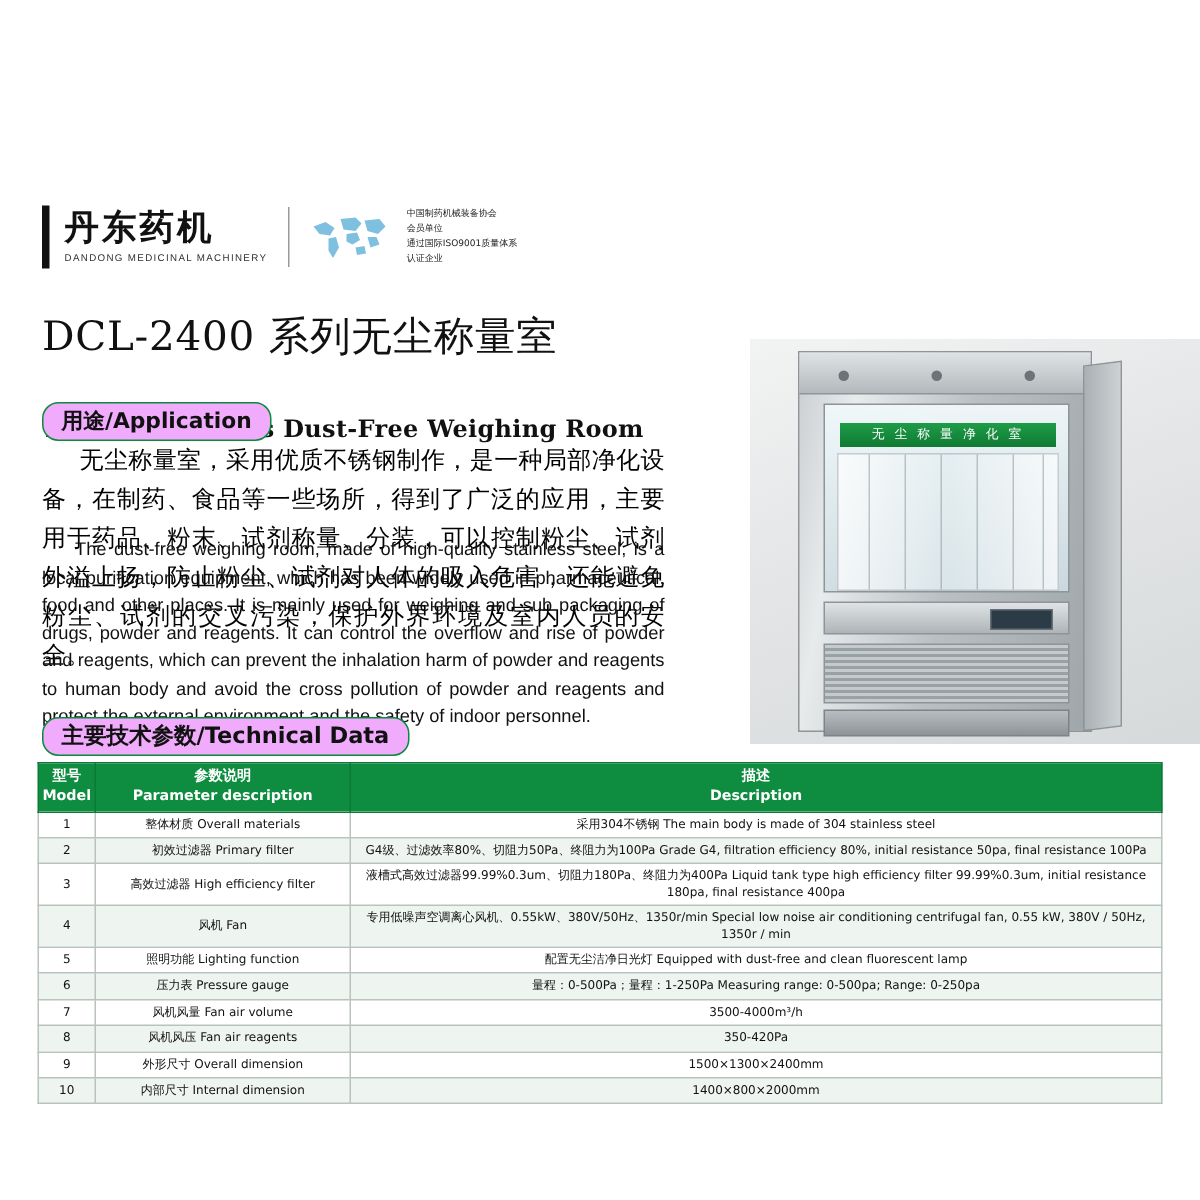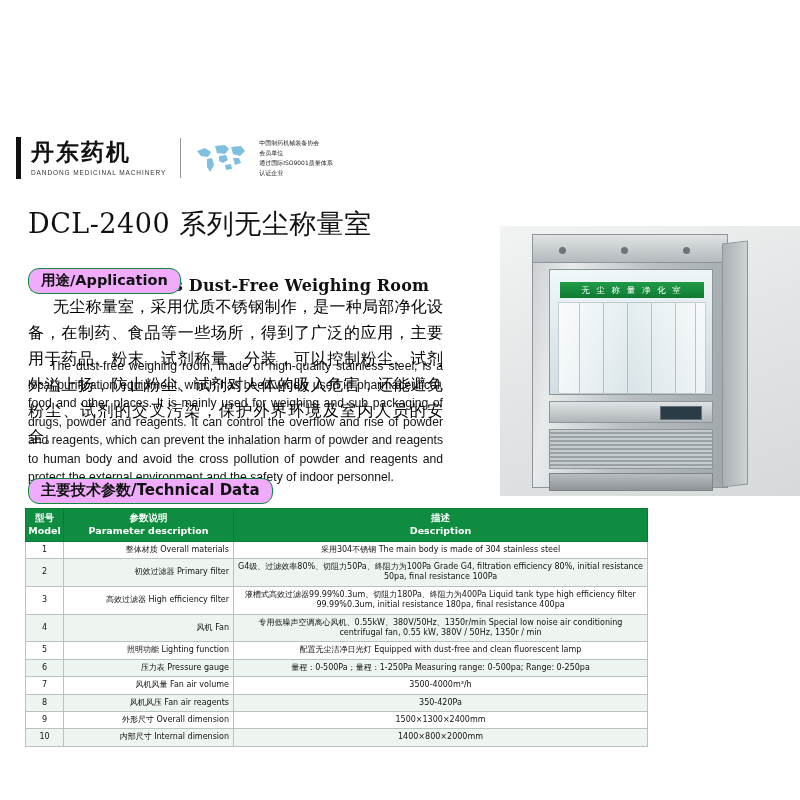--- a/index.html
+++ b/index.html
@@ -10,21 +10,21 @@
     font-family: "Liberation Sans", sans-serif;
     color: #000;
     position: relative;
     overflow: hidden;
   }
   .page { position: absolute; left:0; top:0; width:800px; height:800px; }
 
   
   .header {
     position: absolute;
-    left: 16px; top: 132px;
+    left: 28px; top: 132px;
     width: 420px; height: 52px;
     display: flex; align-items: center;
   }
   .logo-bar {
     width: 5px; height: 42px; background: #111; margin-right: 10px;
   }
   .logo-text { display:flex; flex-direction:column; justify-content:center; }
   .logo-cn {
     font-family: "DejaVu Sans", sans-serif;
     font-size: 23px; font-weight: bold; letter-spacing: 2px; line-height: 1.05;
@@ -143,41 +143,41 @@
   .cab-side {
     position:absolute; left: 222px; top: 16px; width: 26px; height: 244px;
     background: linear-gradient(90deg,#aab0b3,#cdd2d4);
     border:1px solid #8e9498;
     transform: skewY(-7deg);
   }
 
   
   table.spec {
     position: absolute; left: 25px; top: 508px;
-    width: 623px;
+    width: 750px;
     border-collapse: collapse;
     font-family: "DejaVu Sans", sans-serif;
   }
   table.spec th {
     background: #0e8c3f; color:#fff;
     border: 1px solid #0b7a36;
     font-size: 9.5px; font-weight: bold;
     line-height: 1.35; padding: 3px 2px;
     text-align:center;
   }
   table.spec td {
     border: 1px solid #b9c3bd;
     font-size: 8px; color:#111;
     padding: 3px 4px;
     line-height: 1.3;
   }
   table.spec tr:nth-child(odd) td { background:#ffffff; }
   table.spec tr:nth-child(even) td { background:#eef4ef; }
   td.c-no { width: 38px; text-align:center; }
-  td.c-param { width: 170px; text-align:right; padding-left:6px; }
+  td.c-param { width: 170px; text-align:center; padding-left:6px; }
   td.c-desc { text-align:center; }
   .th-no { width: 38px; }
   .th-param { width: 170px; }
 </style>
 </head>
 <body>
 
 <div class="page">
 
   <div class="header">

